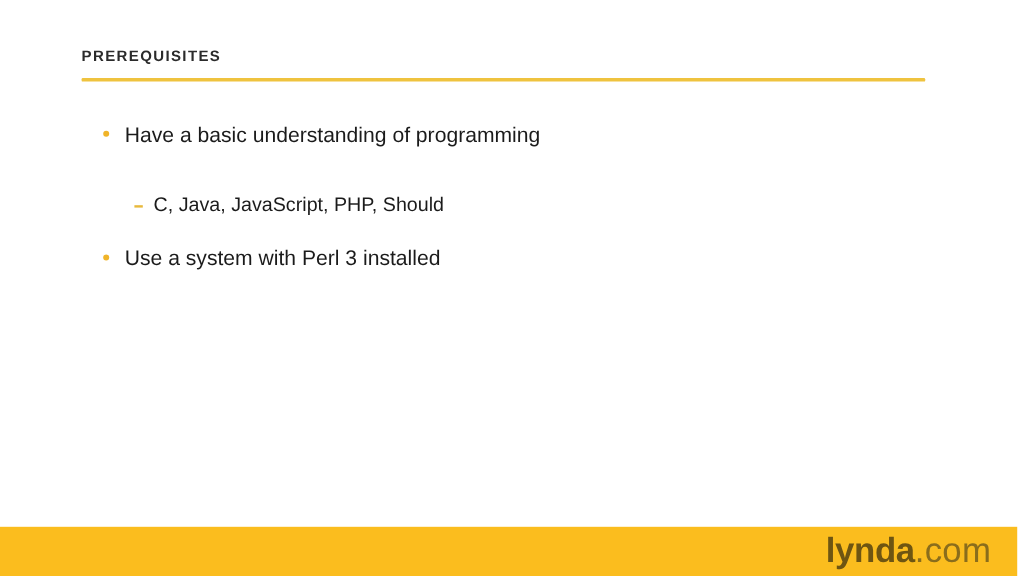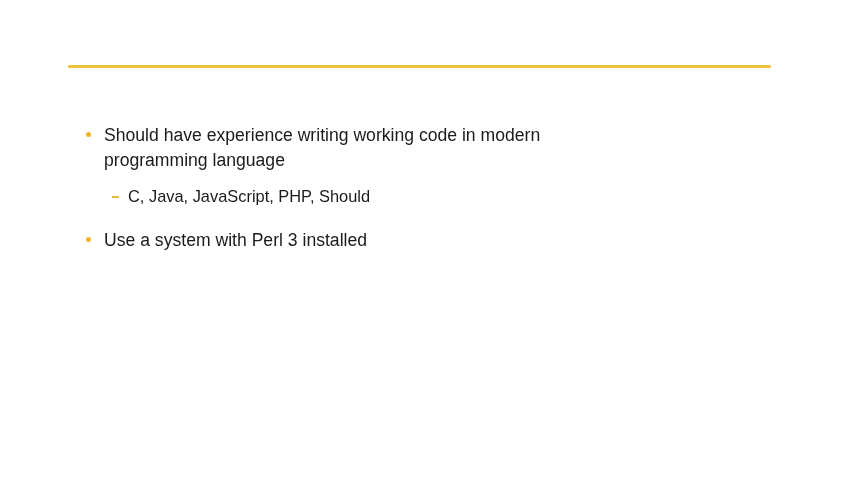--- a/index.html
+++ b/index.html
@@ -118,44 +118,49 @@
     font-weight: 400;
     color: #8a6d1c;
     letter-spacing: 0.2px;
   }
 </style>
 </head>
 <body>
 
 <div id="slide">
 
+  <div id="slide-title">PREREQUISITES</div>
 
   <div id="title-rule"></div>
 
   <div id="bullet-list">
 
+    <div class="bullet-row">
+      <span class="dot"></span>
+      <span class="bullet-text">Have a basic understanding of programming</span>
+    </div>
 
     <div class="gap-lg"></div>
 
-    <div class="bullet-row">
-      <span class="dot"></span>
-      <span class="bullet-text">Should have experience writing working code in modern
-programming language</span>
-    </div>
 
     <div class="gap-sm"></div>
 
     <div class="sub-row">
       <span class="dash"></span>
       <span class="bullet-text">C, Java, JavaScript, PHP, Should</span>
     </div>
 
     <div class="gap-md"></div>
 
     <div class="bullet-row">
       <span class="dot"></span>
       <span class="bullet-text">Use a system with Perl 3 installed</span>
     </div>
 
   </div>
 
+  <div id="footer-bar">
+    <div id="brand-logo">
+      <span class="brand-main">lynda</span><span class="brand-tld">.com</span>
+    </div>
+  </div>
 
 </div>
 
 </body></html>

